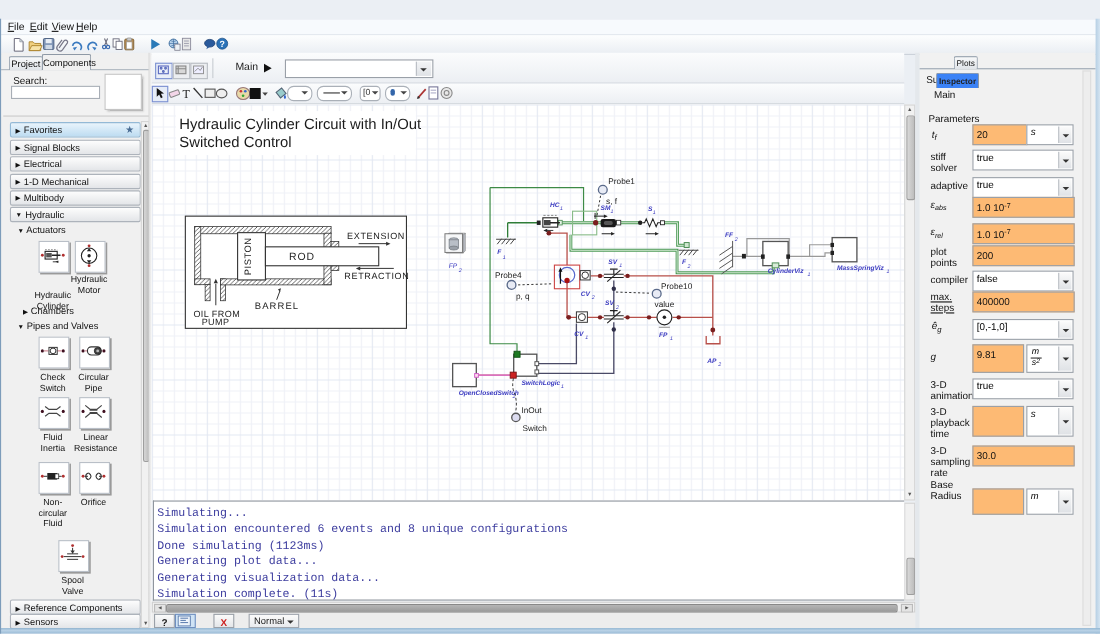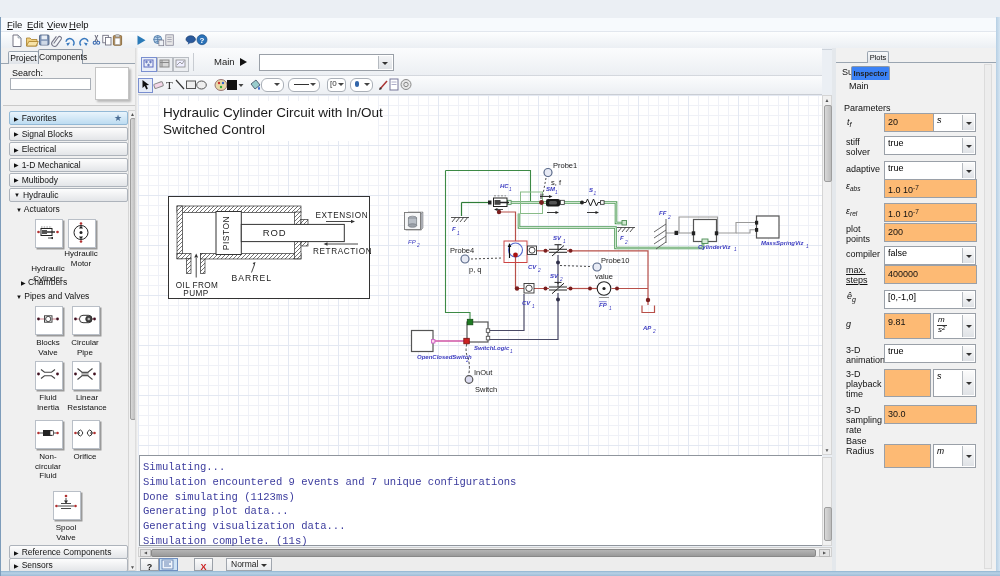--- a/index.html
+++ b/index.html
@@ -164,21 +164,21 @@
 
     <div class="rp-lbl" style="left:15px;top:156px;font-size:8.5px"><span style="font-size:6px">▼</span> Actuators</div>
     <div class="palicon" style="left:34px;top:171px"></div>
     <div class="palicon" style="left:67px;top:171px"></div>
     <div class="pallbl" style="left:28px;top:216px;width:38px">Hydraulic Cylinder</div>
     <div class="pallbl" style="left:61px;top:201px;width:38px">Hydraulic Motor</div>
     <div class="rp-lbl" style="left:20px;top:229px;font-size:8.5px"><span style="font-size:6px">▶</span> Chambers</div>
     <div class="rp-lbl" style="left:15px;top:243px;font-size:8.5px"><span style="font-size:6px">▼</span> Pipes and Valves</div>
     <div class="palicon" style="left:34px;top:258px"></div>
     <div class="palicon" style="left:71px;top:258px"></div>
-    <div class="pallbl" style="left:28px;top:290px;width:38px">Blocks Valve</div>
+    <div class="pallbl" style="left:28px;top:290px;width:38px">Check Switch</div>
     <div class="pallbl" style="left:65px;top:290px;width:38px">Circular Pipe</div>
     <div class="palicon" style="left:34px;top:313px"></div>
     <div class="palicon" style="left:71px;top:313px"></div>
     <div class="pallbl" style="left:28px;top:345px;width:38px">Fluid Inertia</div>
     <div class="pallbl" style="left:63px;top:345px;width:46px">Linear Resistance</div>
     <div class="palicon" style="left:34px;top:372px"></div>
     <div class="palicon" style="left:71px;top:372px"></div>
     <div class="pallbl" style="left:30px;top:404px;width:34px">Non-circular Fluid</div>
     <div class="pallbl" style="left:65px;top:404px;width:38px">Orifice</div>
     <div class="palicon" style="left:52px;top:443px"></div>
@@ -673,21 +673,21 @@
     <div style="position:absolute;left:1.5px;top:1px;font-size:5px;color:#555">▲</div>
     <div class="vthumb" style="top:9px;height:75px;"></div>
     <div style="position:absolute;left:1.5px;bottom:1px;font-size:5px;color:#555">▼</div>
   </div>
   <div class="vscroll" style="left:822px;top:457px;height:89px;">
     <div class="vthumb" style="bottom:4px;height:32px;"></div>
   </div>
   <div style="position:absolute;left:832px;top:48px;width:4px;height:523px;background:#e4e8ec"></div>
 
   <div id="console">Simulating...
-Simulation encountered 9 events and 7 unique configurations
+Simulation encountered 6 events and 8 unique configurations
 Done simulating (1123ms)
 Generating plot data...
 Generating visualization data...
 Simulation complete. (11s)</div>
   <div id="hscroll">
     <div style="position:absolute;left:1px;top:1px;width:9px;height:6px;background:#e4e4e4;border:1px solid #bbb;font-size:4px;color:#555;text-align:center;line-height:6px">◀</div>
     <div style="position:absolute;left:12px;top:1px;width:663px;height:6px;background:linear-gradient(#b5b5b5,#9a9a9a);border:1px solid #888;border-radius:2px"></div>
     <div style="position:absolute;right:1px;top:1px;width:9px;height:6px;background:#e4e4e4;border:1px solid #bbb;font-size:4px;color:#555;text-align:center;line-height:6px">▶</div>
   </div>
   <div id="statusrow">

